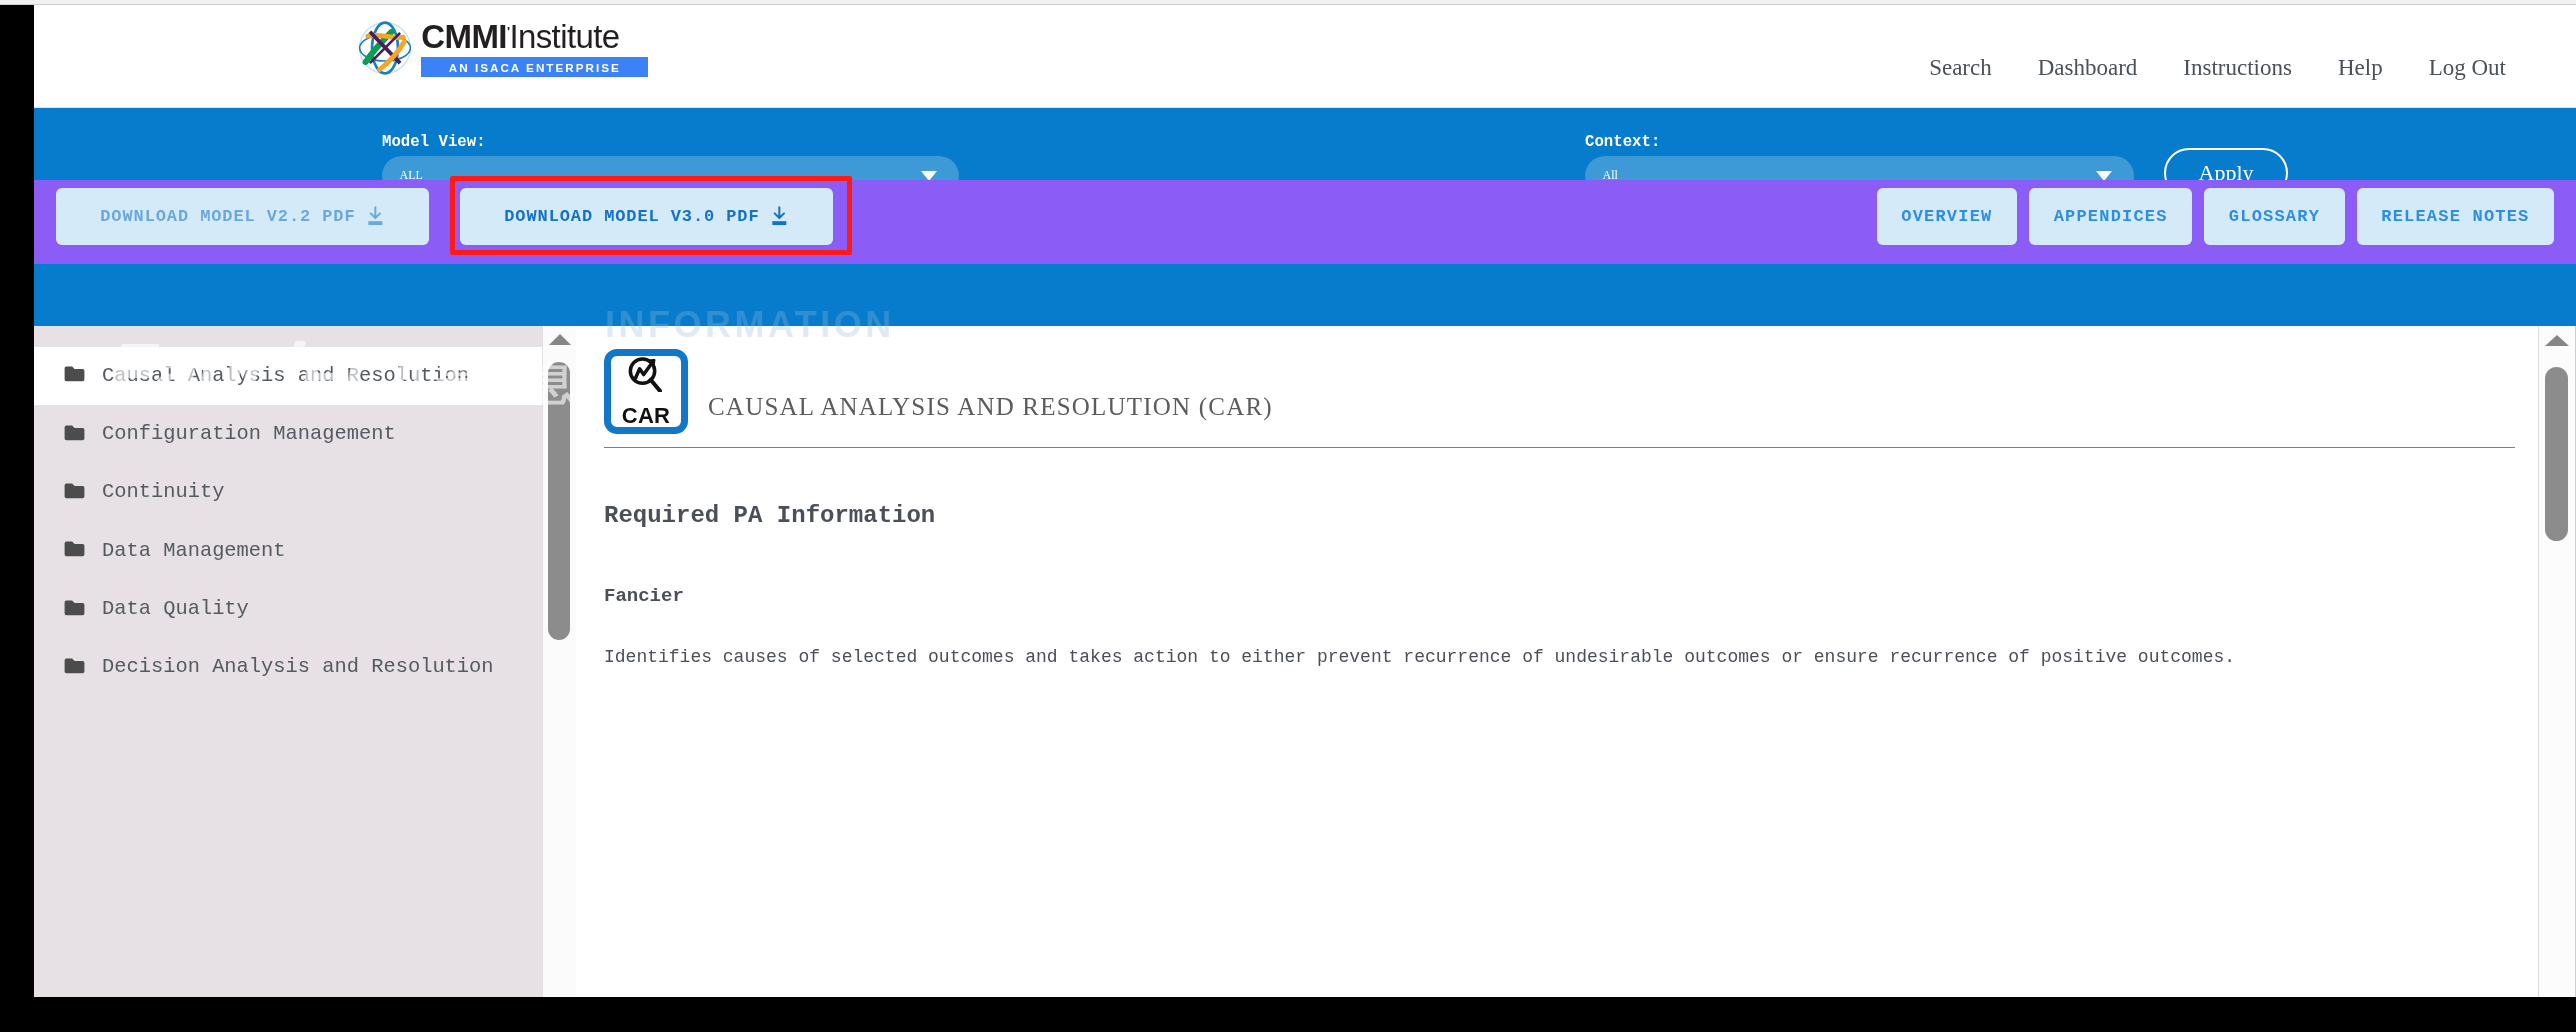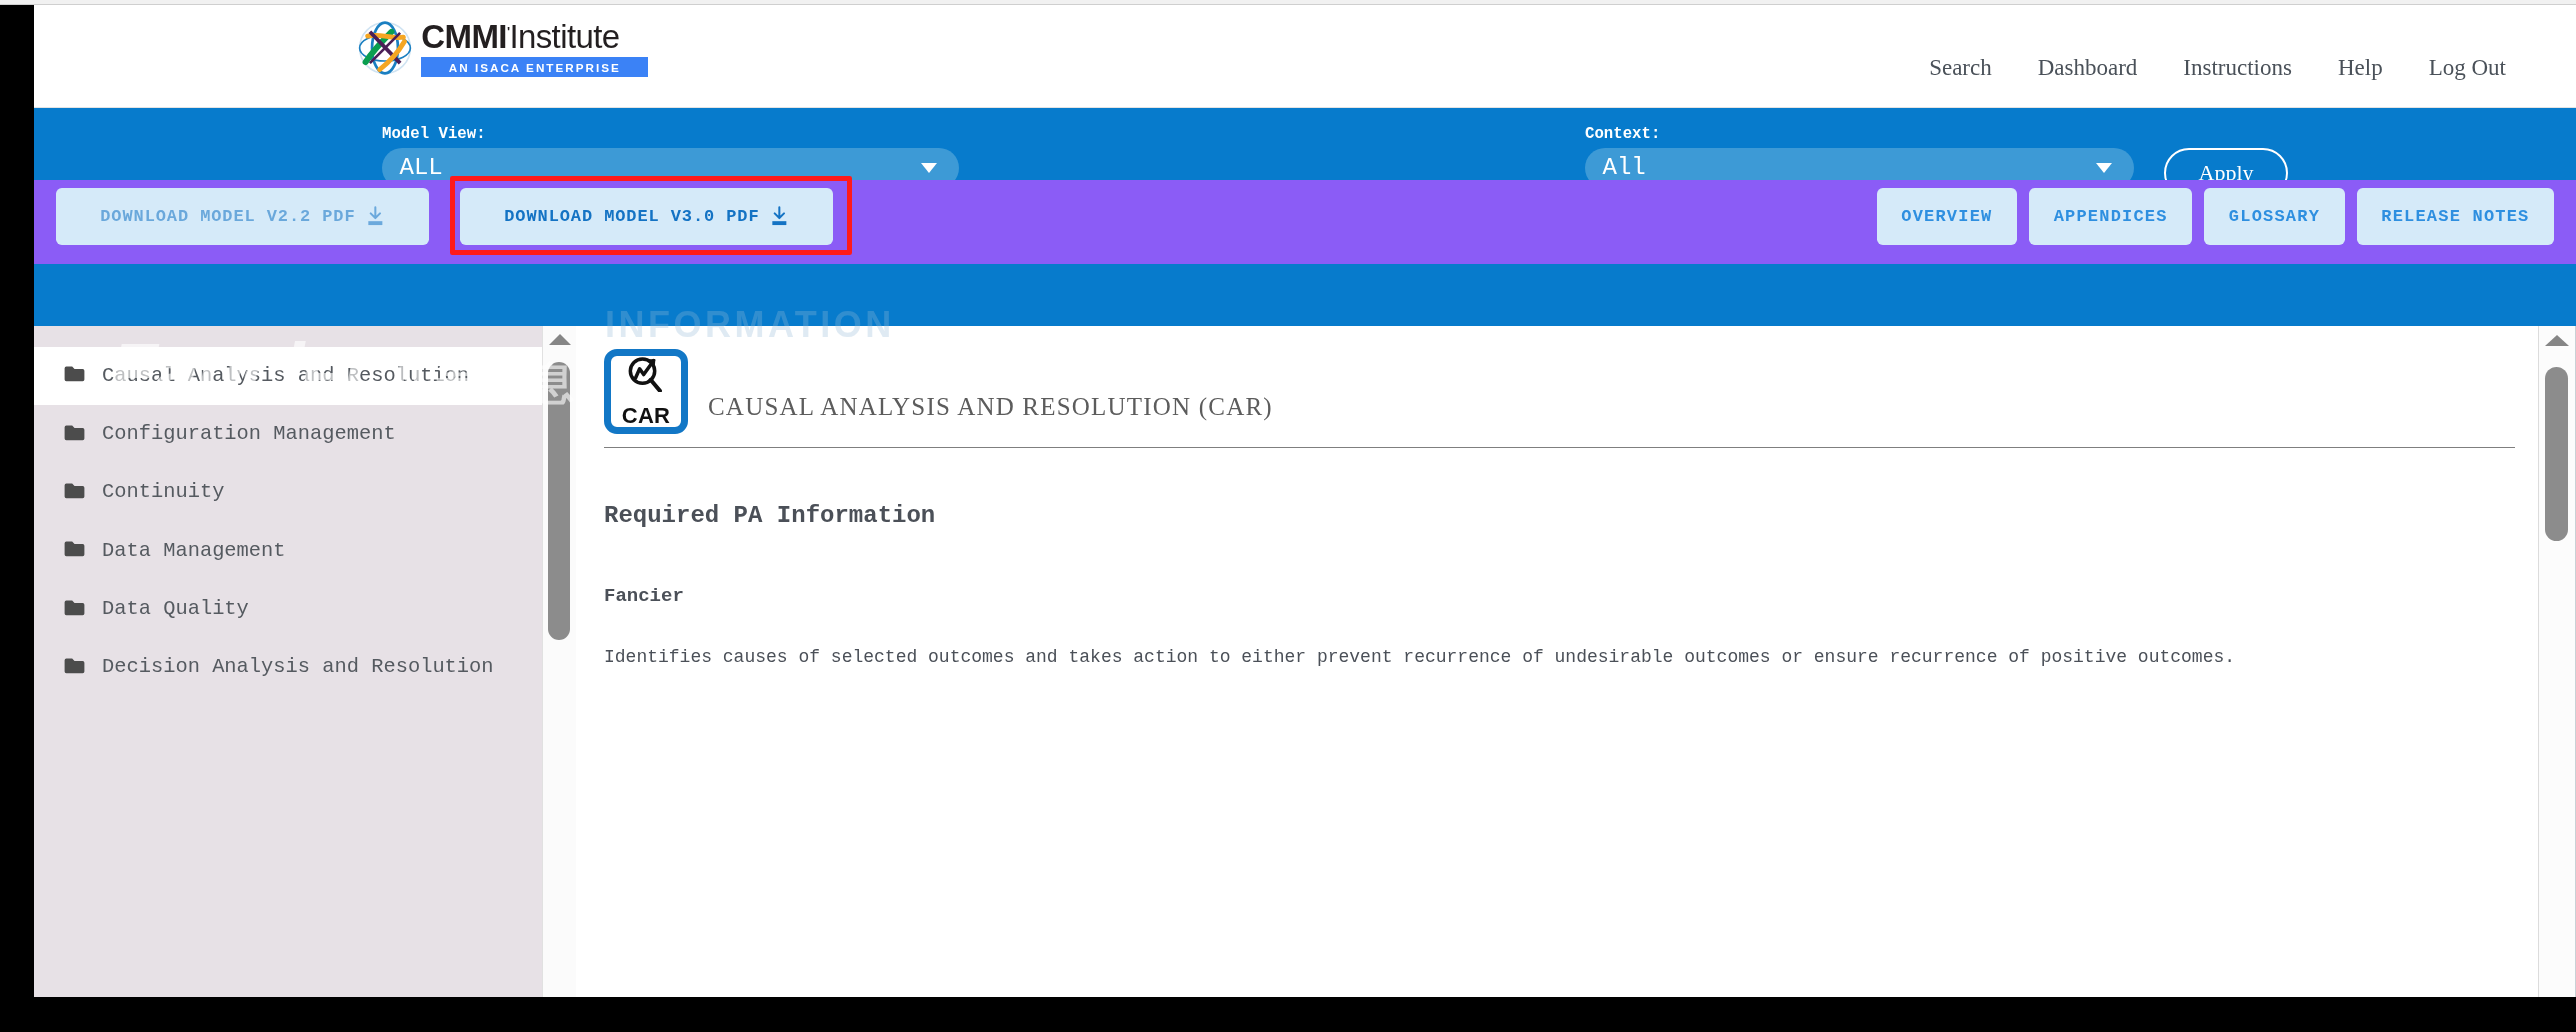--- a/index.html
+++ b/index.html
@@ -93,42 +93,42 @@
     padding: 0 22px;
     white-space: nowrap;
   }
 
   
   .filterbar {
     position: relative;
     height: 72px;
     background: #077bcc;
   }
-  .filter-group { position: absolute; top: 17px; }
+  .filter-group { position: absolute; top: 25px; }
   .filter-label {
     color: #ffffff;
     font-size: 15.7px;
     font-weight: bold;
     font-family: "Liberation Mono", monospace;
     margin-bottom: 4.7px;
     display: block;
   }
   .select {
     position: relative;
     height: 40px;
     background: #3d9ad6;
     border-radius: 20px;
     display: flex; align-items: center;
     padding: 0 17.5px;
     cursor: pointer;
   }
   .select .val {
     color: #ffffff;
-    font-size: 24px;
-    font-family: Liberation Mono, monospace;
+    font-size: 12px;
+    font-family: Liberation Serif, serif;
     white-space: nowrap;
     text-align: right;
   }
   .select .caret {
     position: absolute; right: 22px; top: 50%;
     transform: translateY(-50%);
     width: 0; height: 0;
     border-left: 8.7px solid transparent;
     border-right: 8.7px solid transparent;
     border-top: 10px solid #ffffff;

